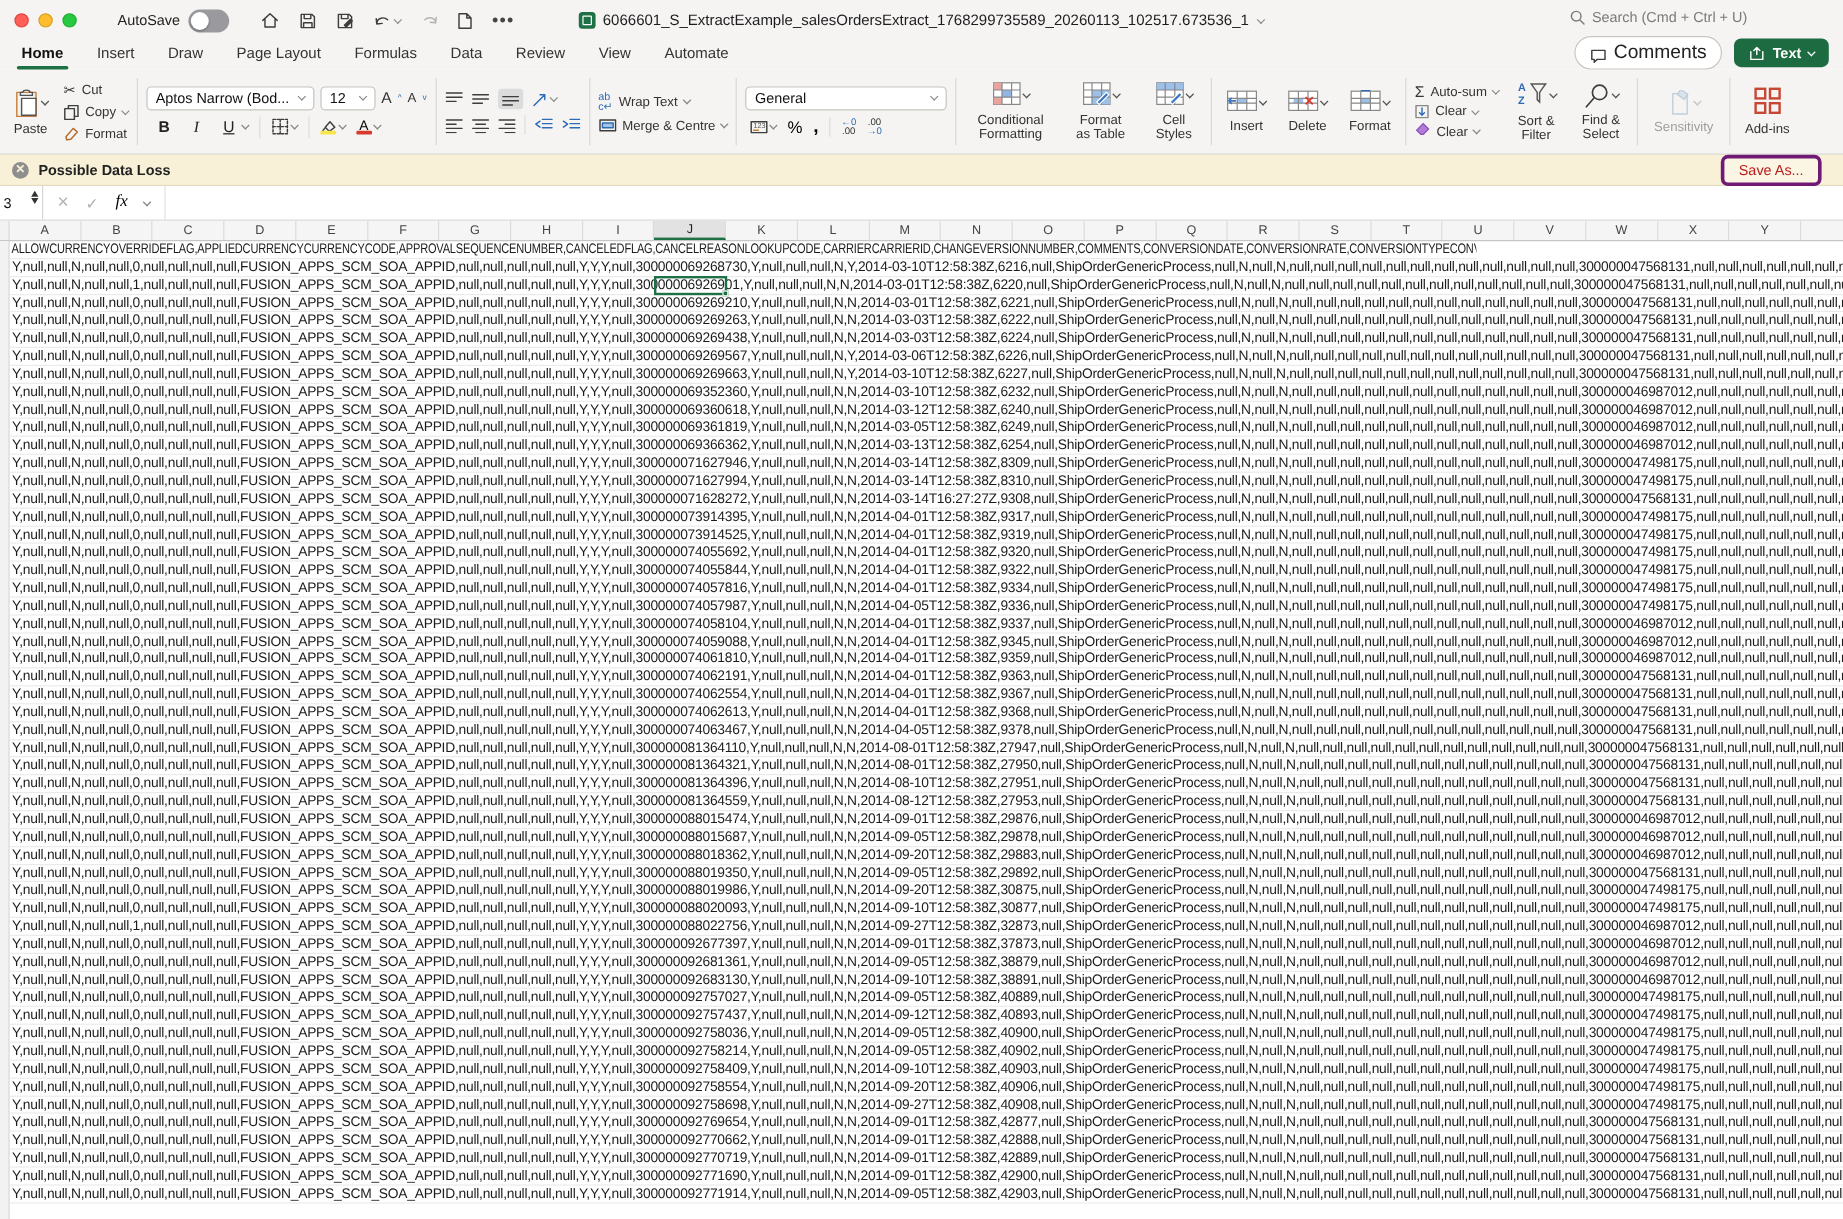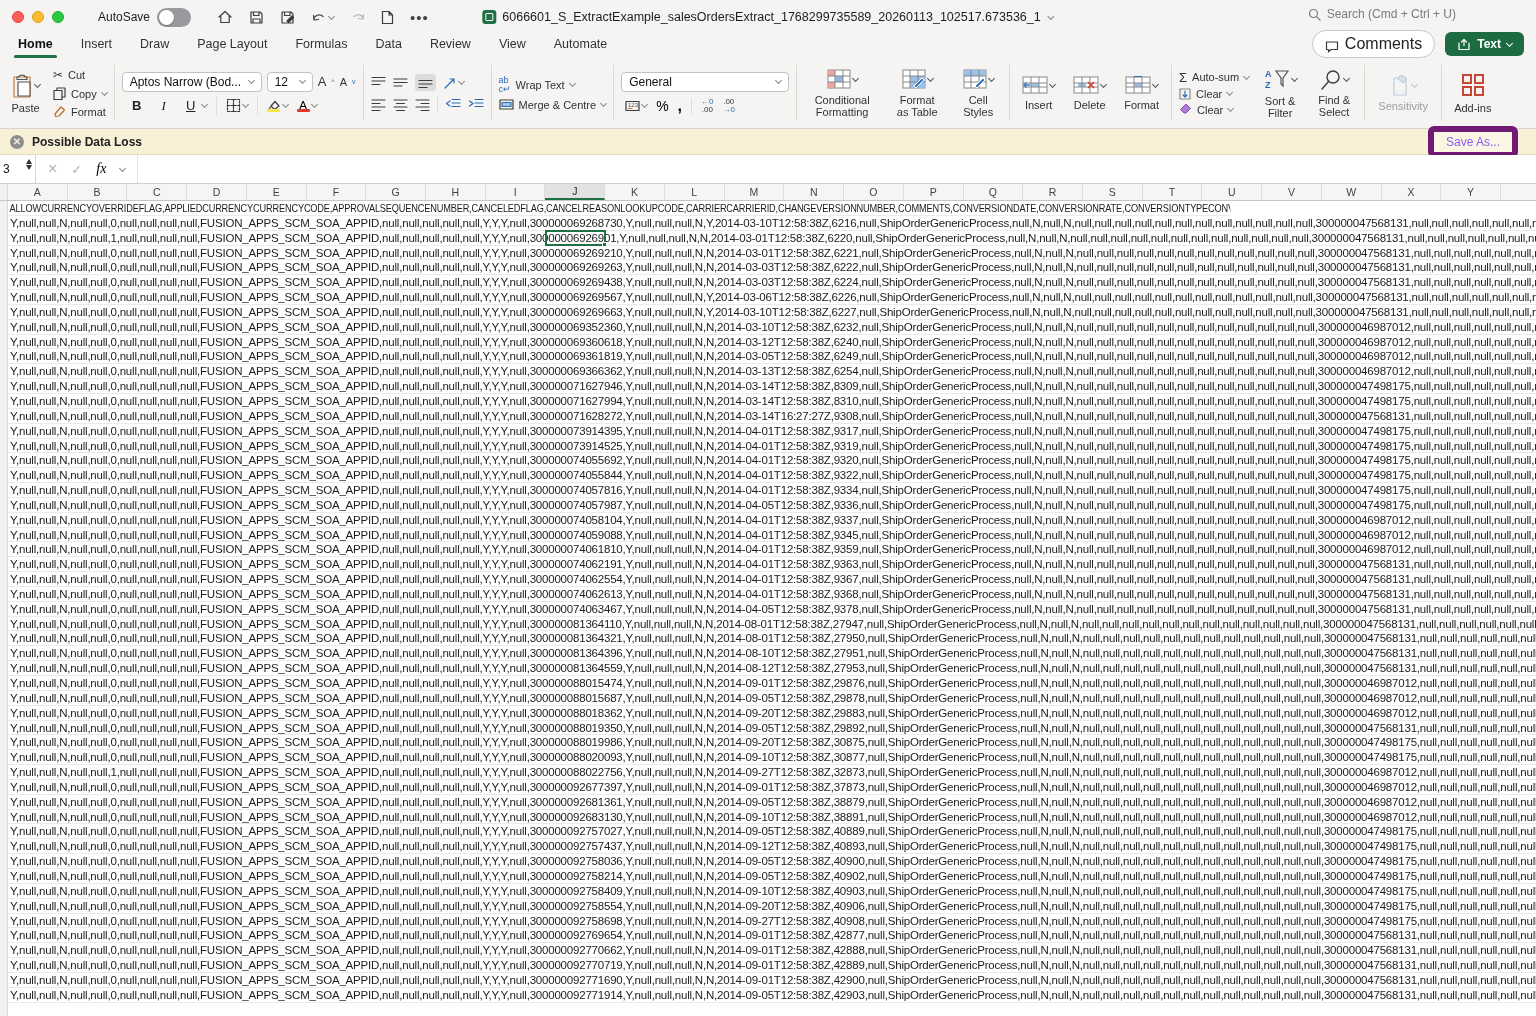--- a/index.html
+++ b/index.html
@@ -49,21 +49,21 @@
   .activebtn { background:#dcdcdc; border-radius:3px; }
   .colorbar { display:inline-block; width:13px; height:3px; border-radius:1px; margin-top:-1px; }
   .grayed { opacity:.45; }
   .dec { font-size:8px; line-height:8px; color:#333; text-align:center; }
   .dec .b { color:#2b6cb8; }
 
   
   .warnbar { height:26px; background:#f8f1d7; border-bottom:1px solid #e3dcc0; display:flex; align-items:center; padding:0 10px; gap:8px; font-size:12px; color:#222; }
   .warnicon { width:14px; height:14px; border-radius:50%; background:#8e8e8e; color:#f8f1d7; font-size:10px; line-height:14px; text-align:center; font-weight:700; flex:none; }
   .warn-title { font-weight:700; }
-  .btn-saveas { margin-left:auto; margin-right:8px; background:#fbf6e3; border:6px solid #701a75; border-radius:6px; padding:3px 12px; font-size:12px; color:#8b5cf6; }
+  .btn-saveas { margin-left:auto; margin-right:8px; background:#fbf6e3; border:3px solid #701a75; border-radius:6px; padding:3px 12px; font-size:12px; color:#b91c1c; }
 
   
   .fbar { height:29px; background:#fff; border-bottom:1px solid #cfcfcf; display:flex; align-items:center; position:relative; }
   .namebox { width:36px; height:100%; border-right:1px solid #d5d5d5; display:flex; align-items:center; font-size:12px; color:#111; padding-left:3px; position:relative; }
   .stepper { position:absolute; right:3px; top:4px; display:flex; flex-direction:column; gap:1px; }
   .stepper i { width:0; height:0; border-left:3.5px solid transparent; border-right:3.5px solid transparent; }
   .stepper .up { border-bottom:5px solid #333; }
   .stepper .dn { border-top:5px solid #333; }
   .fx-cluster { display:flex; align-items:center; gap:14px; padding:0 12px; color:#b0b0b0; font-size:13px; }
   .fxlabel { font-style:italic; font-family:"Liberation Serif", serif; color:#000000; font-size:14px; }

